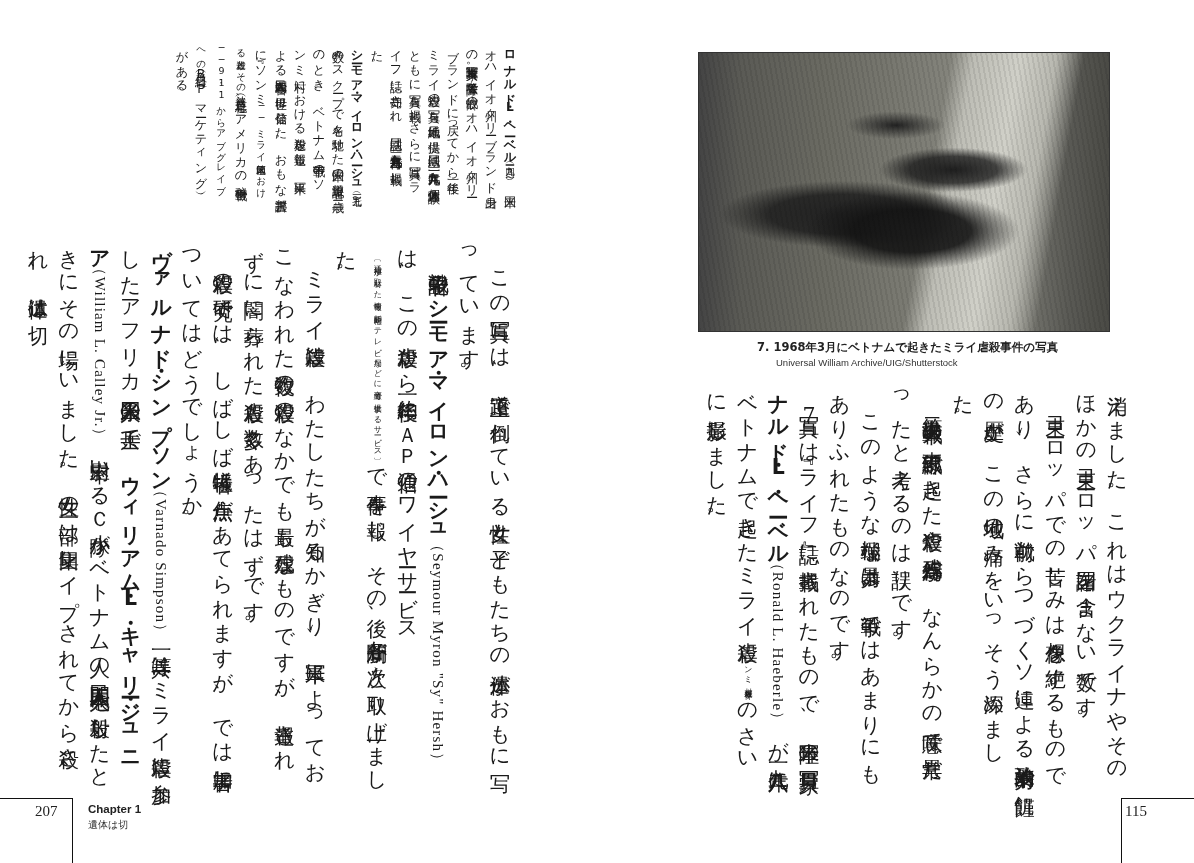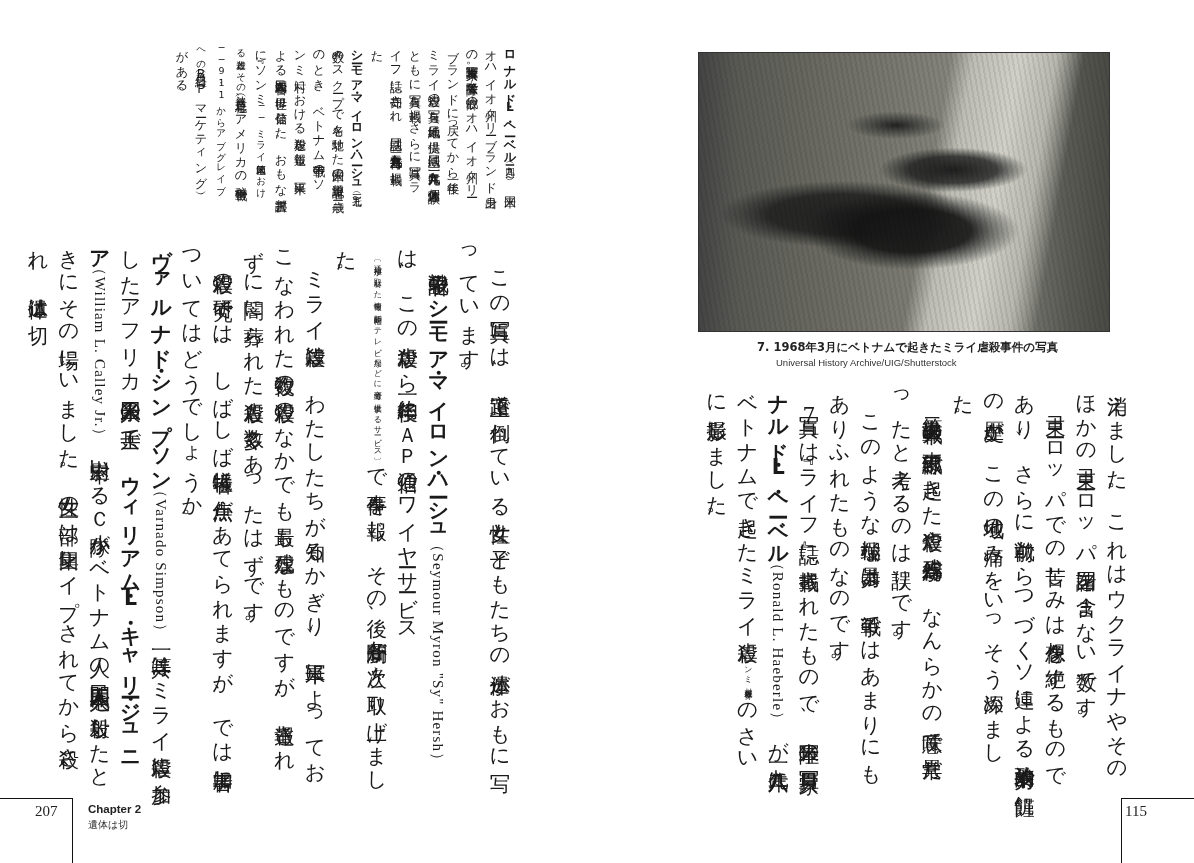--- a/index.html
+++ b/index.html
@@ -105,29 +105,29 @@
     <p class="indent"><span>虐殺の研究では、しばしば犠牲者に焦点があてられますが、では加害者についてはどうでしょうか。</span></p>
     <p><span class="b">ヴァルナド・シンプソン</span><span class="latin" style="font-size: 15px;">（Varnado Simpson）</span><span>一等兵はミライ虐殺に参加したアフリカ系米国人の兵士で、</span><span class="b">ウィリアム・L・キャリー・ジュニア</span><span class="latin" style="font-size: 15px;">（William L. Calley Jr.）</span><span>中尉率いるＣ小隊がベトナム人の民間人三四七人を射殺したときにその場にいました。女性の一部は集団レイプされてから殺され、遺体は切</span></p>
   </div>
 
 <div class="photo" aria-label="道路上に倒れている女性と子どもたちの遺体（白黒写真）"></div>
 
 <div class="caption-title">
   <span>7.</span>
   <span>1968年3月にベトナムで起きたミライ虐殺事件の写真</span>
 </div>
-<div class="caption-credit">Universal History Archive/UIG/Shutterstock</div>
+<div class="caption-credit">Universal William Archive/UIG/Shutterstock</div>
 
 <div class="vcol body-text" id="right-body" style="right:calc(1194px - 1132px); top:380px; height:404px; width:460px;">
     <p><span>消えました。これはウクライナやそのほかの東ヨーロッパ諸国を含まない数です。</span></p>
     <p class="indent"><span>東ヨーロッパでの苦しみは想像を絶するものであり、さらに戦前からつづくソ連による政治的暴力や飢饉の歴史が、この地域の痛みをいっそう深めました。</span></p>
     <p class="indent"><span>第二次世界大戦中の東部戦線で起きた虐殺や残虐行為が、なんらかの意味で異常だったと考えるのは誤りです。</span></p>
     <p class="indent"><span>このような極端な暴力は、戦争ではあまりにもありふれたものなのです。</span></p>
     <p class="indent"><span>写真7は『ライフ』誌に掲載されたもので、米陸軍の写真家</span><span class="b">ロナルド・L・ヘーベル</span><span class="latin" style="font-size: 15px;">（Ronald L. Haeberle）</span><span>が一九六八年にベトナムで起きたミライ虐殺</span><span class="note-inline">〔ソンミ村虐殺事件〕</span><span>のさいに撮影しました。</span></p>
   </div>
 
 <div class="pg-box-left"></div>
 <div class="pg-num" style="left:35px; top:803px;">207</div>
-<div class="chapter-label">Chapter 2</div>
+<div class="chapter-label">Chapter 1</div>
 <div class="chapter-sub">遺体は切</div>
 
 <div class="pg-box-right"></div>
 <div class="pg-num" style="left:1125px; top:803px;">115</div>
 
 </body></html>

